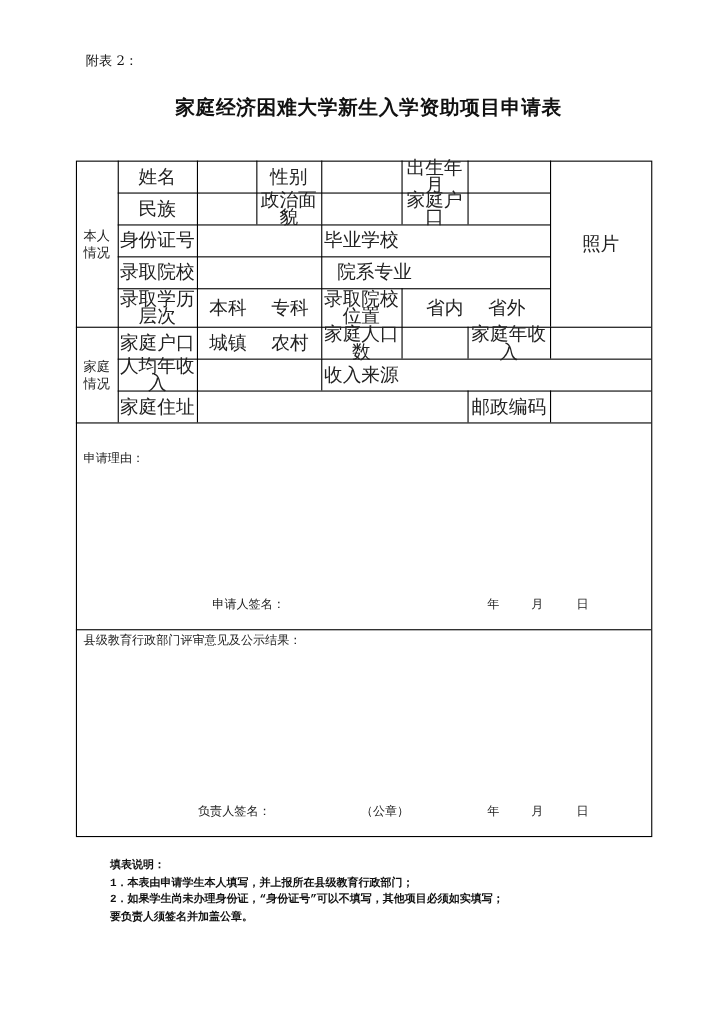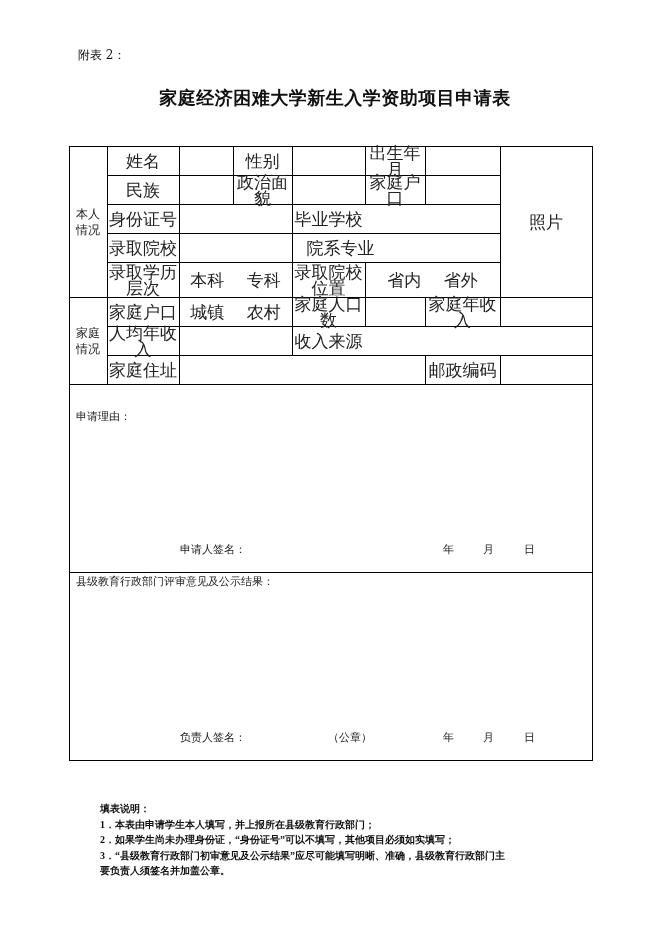--- a/index.html
+++ b/index.html
@@ -22,22 +22,22 @@
     .border { position: absolute; left: 0; top: 0; width: 522px; height: 613px; border: 1px solid #000; }
     .cell {
       position: absolute; display: flex; align-items: center; justify-content: center;
       text-align: center; font-size: 17px; line-height: 16px; color: #222;
     }
     .vlabel { font-size: 12px; line-height: 16px; }
     .section-label { position: absolute; left: 7px; font-size: 11px; color: #222; }
     .sig { position: absolute; font-size: 11px; color: #222; }
     .notes {
       position: absolute; left: 100px; top: 780px; width: 480px;
-      font-family: Liberation Serif, serif;
-      font-size: 10px; line-height: 15.5px; font-weight: bold; color: #111; margin-top: 21px;
+      font-family: Liberation Mono, monospace;
+      font-size: 10px; line-height: 15.5px; font-weight: bold; color: #111;
     }
     .notes div { white-space: nowrap; }
   </style>
 </head>
 <body>
 
 <div class="annex">附表 2：</div>
 <div class="title">家庭经济困难大学新生入学资助项目申请表</div>
 
 <div class="form">
@@ -126,33 +126,32 @@
   <div class="cell" style="left:223px; top:180px; width:73px; height:29px;">收入来源</div>
   <div class="cell" style="left:296px; top:180px; width:227px; height:29px;"></div>
 
   <div class="cell" style="left:38px; top:209px; width:72px; height:29px;">家庭住址</div>
   <div class="cell" style="left:110px; top:209px; width:246px; height:29px;"></div>
   <div class="cell" style="left:356px; top:209px; width:75px; height:29px;">邮政编码</div>
   <div class="cell" style="left:431px; top:209px; width:92px; height:29px;"></div>
 
   <div class="section-label" style="top:240px;margin-top:23px;">申请理由：</div>
   <div style="position:absolute; left:1px; top:258px; width:521px; height:130px;"></div>
-  <div class="sig" style="left:111px; top:396px;text-align:right;">申请人签名：</div>
+  <div class="sig" style="left:124px; top:396px;text-align:right;">申请人签名：</div>
   <div class="sig" style="left:374px; top:396px;">年</div>
   <div class="sig" style="left:414px; top:396px;">月</div>
   <div class="sig" style="left:455px; top:396px;">日</div>
 
   <div class="section-label" style="top:428px;">县级教育行政部门评审意见及公示结果：</div>
   <div style="position:absolute; left:1px; top:446px; width:521px; height:130px;"></div>
   <div class="sig" style="left:111px; top:584px;">负责人签名：</div>
   <div class="sig" style="left:259px; top:584px;">（公章）</div>
   <div class="sig" style="left:374px; top:584px;">年</div>
   <div class="sig" style="left:414px; top:584px;">月</div>
   <div class="sig" style="left:455px; top:584px;">日</div>
 </div>
 
 <div class="notes">
   <div>填表说明：</div>
   <div>1．本表由申请学生本人填写，并上报所在县级教育行政部门；</div>
   <div>2．如果学生尚未办理身份证，“身份证号”可以不填写，其他项目必须如实填写；</div>
-  <div>3．“县级教育行政部门初审意见及公示结果”应尽可能填写明晰、准确，县级教育行政部门主</div>
   <div>要负责人须签名并加盖公章。</div>
 </div>
 
 </body></html>

